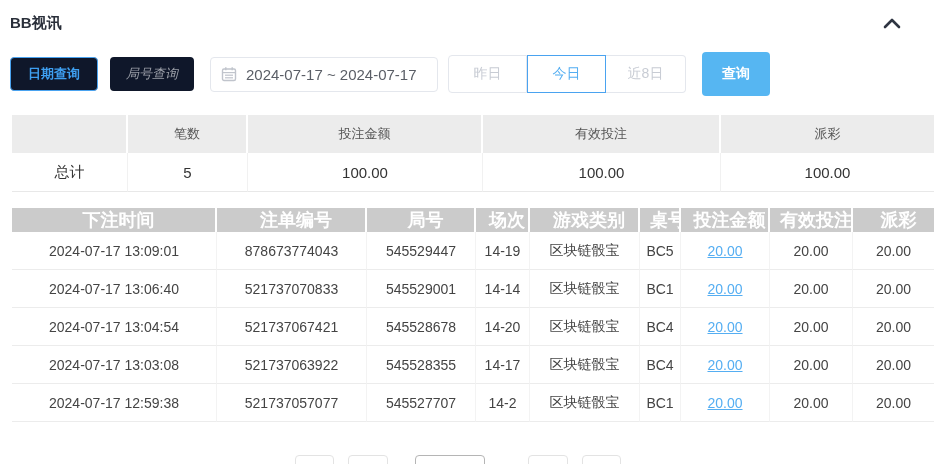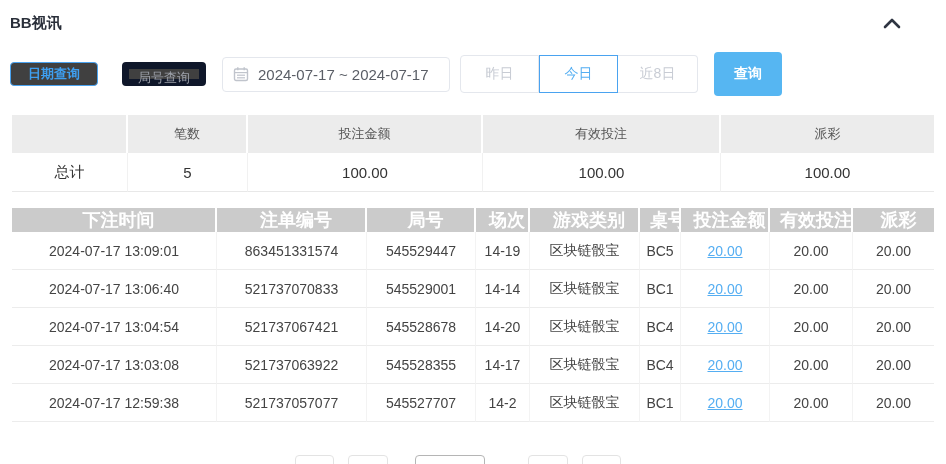--- a/index.html
+++ b/index.html
@@ -7,23 +7,23 @@
   .screen { position: relative; width: 946px; height: 464px; background: #fff; overflow: hidden; }
 
   
   .panel-head { position: absolute; top: 10px; left: 10px; right: 0; height: 26px; }
   .panel-title { font-size: 15px; font-weight: bold; color: #2a2f3a; line-height: 26px; }
   .collapse-btn { position: absolute; top: 2px; right: 40px; width: 28px; height: 24px;
                   background: none; border: none; cursor: pointer; }
 
   
   .toolbar { position: absolute; top: 55px; left: 10px; height: 38px; display: flex; align-items: center; }
-  .tab-btn { height: 24px; border-radius: 4px; background: #404040; font-size: 13px; cursor: pointer; }
+  .tab-btn { height: 34px; border-radius: 4px; background: #0f172a; font-size: 13px; cursor: pointer; }
   .tab-date { width: 88px; border: 1px solid #4aa3f0; color: #3e9ff0; font-weight: bold; }
-  .tab-round { width: 84px; margin-left: 24px; border: 7px solid #0f172a; color: #9b9fa8; }
+  .tab-round { width: 84px; margin-left: 12px; border: 7px solid #0f172a; color: #9b9fa8; font-style: italic; }
 
   .date-input { width: 228px; height: 35px; margin-left: 16px; border: 1px solid #e4e7ed; border-radius: 4px;
                 display: flex; align-items: center; padding: 0 10px; cursor: pointer; background: #fff; }
   .date-input .cal { flex: 0 0 auto; margin-right: 9px; display: inline-flex; }
   .date-input .val { font-size: 15px; color: #5a5e66; white-space: nowrap; }
 
   .quick-group { display: flex; margin-left: 10px; height: 38px; }
   .quick-btn { width: 79px; height: 38px; background: #fff; font-size: 14px; cursor: pointer;
                border: 1px solid #e4e7ed; border-left: none; color: #c8ccd4; }
   .quick-btn:first-child { border-left: 1px solid #e4e7ed; border-radius: 4px 0 0 4px; }
@@ -151,21 +151,21 @@
         <th>游戏类别</th>
         <th>桌号</th>
         <th>投注金额</th>
         <th>有效投注</th>
         <th>派彩</th>
       </tr>
     </thead>
     <tbody>
       <tr>
         <td>2024-07-17 13:09:01</td>
-        <td>863451331574</td>
+        <td>878673774043</td>
         <td>545529447</td>
         <td>14-19</td>
         <td>区块链骰宝</td>
         <td>BC5</td>
         <td><a class="bet-link">20.00</a></td>
         <td>20.00</td>
         <td>20.00</td>
       </tr>
       <tr>
         <td>2024-07-17 13:06:40</td>

